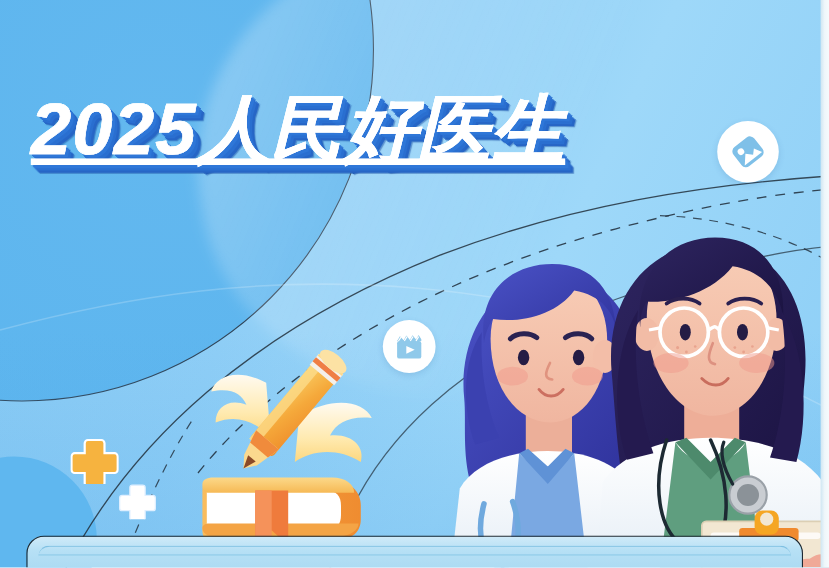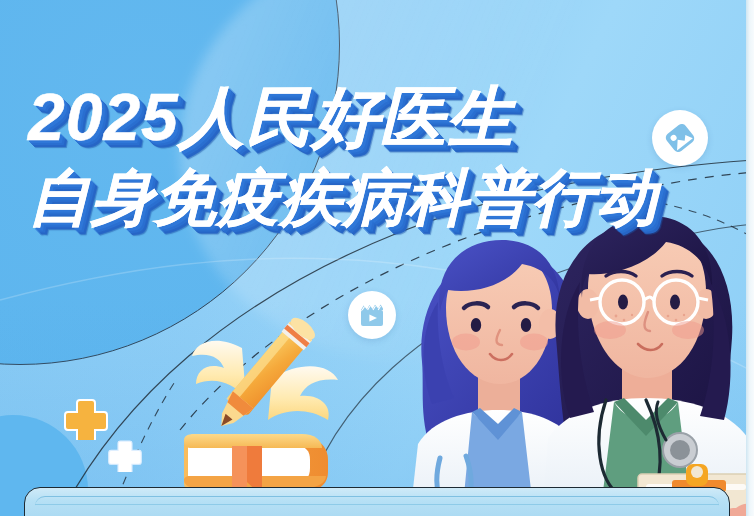--- a/index.html
+++ b/index.html
@@ -63,21 +63,21 @@
     text-shadow:
        2px 2px 0 #2f77d8,
        3px 3px 0 #2f77d8,
        4px 4px 0 #2a6fd0,
        5px 5px 0 #2a6fd0,
        6px 6px 0 #2766c6,
        7px 7px 0 #2766c6,
        8px 8px 1px rgba(31,85,170,.55);
     -webkit-text-stroke:0.5px #ffffff;
   }
-  .title-line-1{font-size:66px;}
+  .title-line-1{font-size:66px;text-decoration:underline;}
   .title-line-2{font-size:62px;margin-top:14px;}
 
   
   .badge{
     position:absolute;z-index:34;
     border-radius:50%;
     background:#ffffff;
     display:flex;align-items:center;justify-content:center;
     box-shadow:0 2px 6px rgba(40,90,150,.16);
   }
@@ -134,21 +134,20 @@
 
     <path d="M 112 512 C 128 470 150 420 176 380" fill="none" stroke="#1f2c38" stroke-width="1.1" stroke-dasharray="8 7" opacity="0.8"></path>
 
     <path d="M 600 196 C 660 198 712 214 754 238" fill="none" stroke="#1f2c38" stroke-width="1.1" stroke-dasharray="8 7" opacity="0.8"></path>
 
     <path d="M 0 300 C 120 268 240 250 380 262 C 520 274 650 318 754 372" fill="none" stroke="#ffffff" stroke-width="1.4" opacity="0.20"></path>
   </svg>
 
   <div class="title-block">
     <div class="title-line title-line-1">2025人民好医生</div>
-    <div class="title-line title-line-2">自身免疫疾病科普行动</div>
   </div>
 
   <div class="badge badge-photo">
     <svg width="34" height="34" viewBox="0 0 34 34">
       <g transform="rotate(-38 17 17)">
         <rect x="5" y="6" width="24" height="22" rx="5" fill="#7fc0e8"></rect>
         <circle cx="12" cy="13" r="3" fill="#ffffff"></circle>
         <path d="M 7 25 L 14 17 L 19 22 L 23 18 L 27 25 Z" fill="#ffffff"></path>
       </g>
     </svg>

